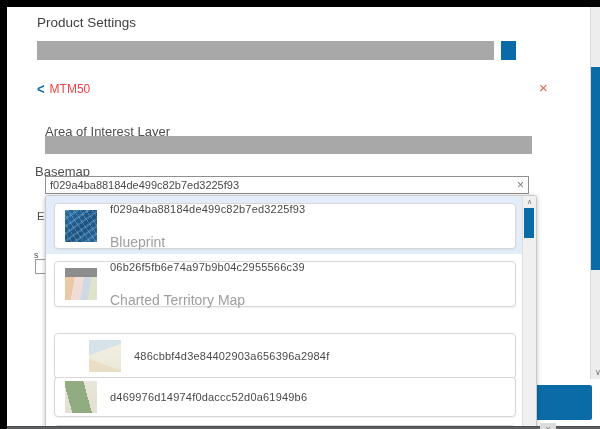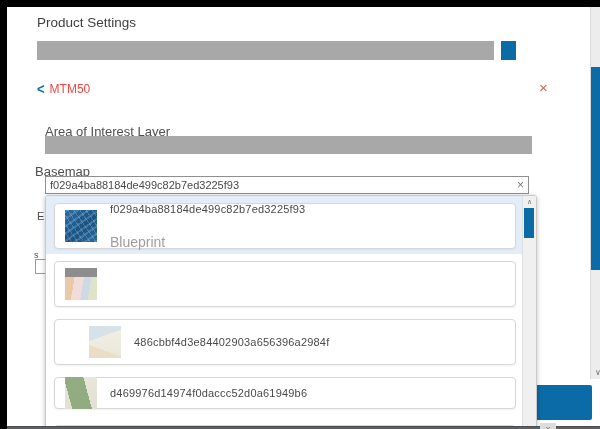--- a/index.html
+++ b/index.html
@@ -44,21 +44,21 @@
   }
   .sel-bg{position:absolute;left:0;top:0;right:0;height:58px;background:#e3edf8;}
   .dd-sb{position:absolute;right:0;top:0;bottom:0;width:13px;background:#f0f0f0;border-left:1px solid #dedede;}
   .dd-sb-up{position:absolute;top:0;left:0;right:0;height:11px;display:flex;align-items:center;justify-content:center;font-size:7px;color:#6f6f6f;}
   .dd-sb-thumb{position:absolute;top:12px;left:1px;width:10px;height:30px;background:#0b6ba7;}
   .dd-card{
     position:absolute;left:8px;width:462px;height:46px;background:#fff;
     border:1px solid #d7d7d7;border-radius:4px;box-shadow:0 1px 2px rgba(0,0,0,.06);
     display:flex;align-items:center;gap:13px;padding:0 10px;box-sizing:border-box;cursor:pointer;
   }
-  .card-0{top:7px;}  .card-1{top:65px;}  .card-2{top:123px;padding-left:34px;}  .card-3{top:181px;height:32px;}
+  .card-0{top:7px;}  .card-1{top:65px;}  .card-2{top:137px;padding-left:34px;}  .card-3{top:181px;height:40px;}
   .card-4{top:229px;height:40px;}
   .dd-thumb{width:32px;height:32px;flex:0 0 32px;}
   .dd-texts{display:flex;flex-direction:column;}
   .dd-id{font-size:11px;color:#4a4a4a;letter-spacing:.2px;}
   .dd-sub{font-size:14px;color:#9e9e9e;margin-top:19px;}
   
   .thumb-blueprint{
     background:
       repeating-linear-gradient(55deg, rgba(255,255,255,.18) 0 1px, transparent 1px 5px),
       repeating-linear-gradient(-35deg, rgba(120,180,230,.35) 0 2px, transparent 2px 6px),
@@ -123,20 +123,24 @@
     <div class="dd-card card-0">
       <div class="dd-thumb thumb-blueprint"></div>
       <div class="dd-texts">
         <span class="dd-id">f029a4ba88184de499c82b7ed3225f93</span>
         <span class="dd-sub">Blueprint</span>
       </div>
     </div>
 
     <div class="dd-card card-1">
       <div class="dd-thumb thumb-charted"></div>
+      <div class="dd-texts">
+        <span class="dd-id">06b26f5fb6e74a97b9b04c2955566c39</span>
+        <span class="dd-sub">Charted Territory Map</span>
+      </div>
     </div>
 
     <div class="dd-card card-2">
       <div class="dd-thumb thumb-pencil"></div>
       <div class="dd-texts">
         <span class="dd-id">486cbbf4d3e84402903a656396a2984f</span>
       </div>
     </div>
 
     <div class="dd-card card-3">

